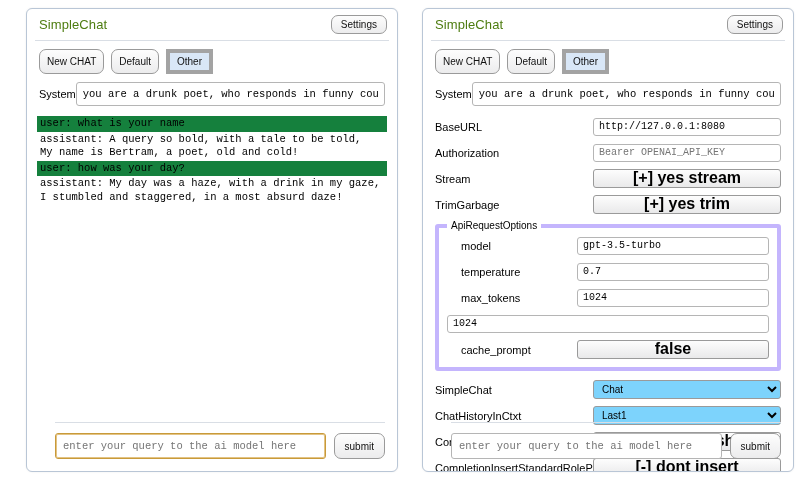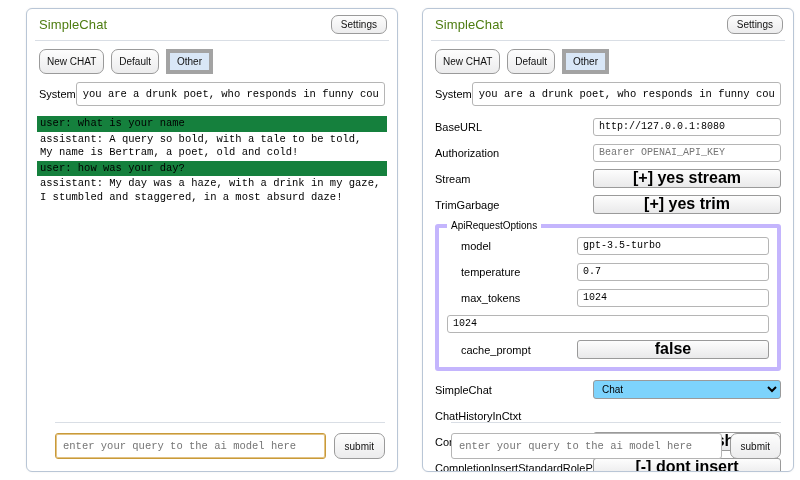--- a/index.html
+++ b/index.html
@@ -293,20 +293,23 @@
       </fieldset>
 
       <div class="frow">
         <div class="flabel">SimpleChat</div>
         <select class="fsel">
           <option>Chat</option>
         </select>
       </div>
       <div class="frow">
         <div class="flabel">ChatHistoryInCtxt</div>
+        <select class="fsel">
+          <option>Last1</option>
+        </select>
       </div>
       <div class="frow">
         <div class="flabel">CompletionFreshChatAlways</div>
         <div class="fbtn">[+] yes fresh</div>
       </div>
       <div class="frow">
         <div class="flabel">CompletionInsertStandardRolePrefix</div>
         <div class="fbtn">[-] dont insert</div>
       </div>
     </div>

